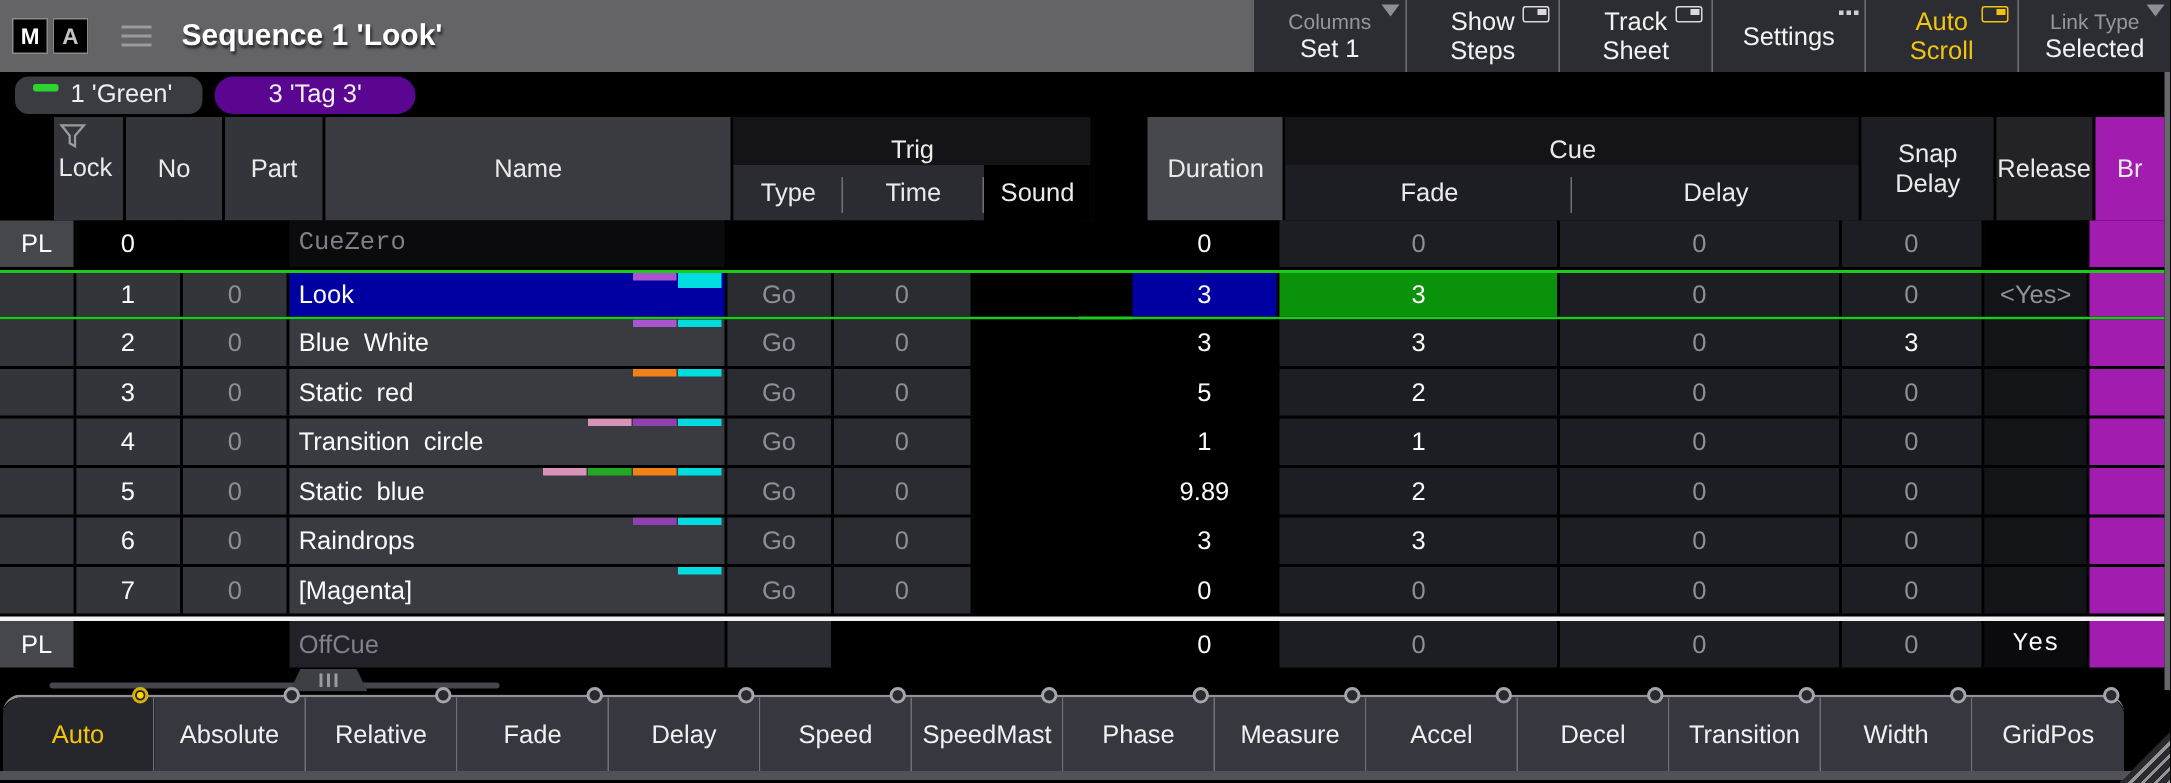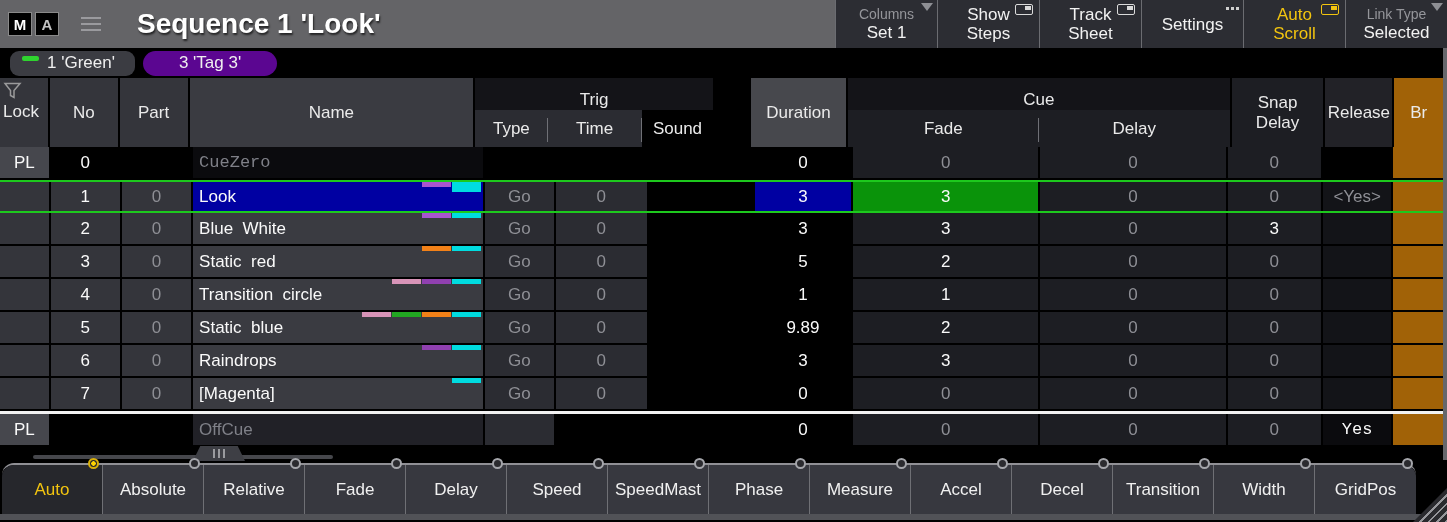--- a/index.html
+++ b/index.html
@@ -7,21 +7,21 @@
        font-family:"Liberation Sans",sans-serif;-webkit-font-smoothing:antialiased;}
 
   
   .titlebar{position:absolute;left:0;top:0;width:1447px;height:48px;background:#646467;display:flex;align-items:center;}
   .logo{display:flex;margin-left:8px;gap:3px;}
   .logo .box{width:22px;height:22px;background:#000;border:1px solid #8a8a8a;color:#fff;
              font-weight:bold;font-size:15px;display:flex;align-items:center;justify-content:center;}
   .logo .box.dim{color:#c3c3c3;}
   .list-icon{margin-left:22px;width:20px;height:14px;display:flex;flex-direction:column;justify-content:space-between;}
   .list-icon i{display:block;height:2px;background:#9a9a9e;}
-  .win-title{margin-left:36px;color:#fff;font-size:28px;font-weight:bold;text-shadow:1px 2px 2px rgba(0,0,0,.65);}
+  .win-title{margin-left:20px;color:#fff;font-size:20px;font-weight:bold;text-shadow:1px 2px 2px rgba(0,0,0,.65);}
   .tb-buttons{position:absolute;right:0;top:0;height:45px;display:flex;}
   .tb-btn{position:relative;width:101px;height:48px;background:#2c2d33;border-left:1px solid #6b6c71;
           display:flex;align-items:center;justify-content:center;text-align:center;cursor:default;}
   .tb-lines .t,.tb-lines .b{font-size:17px;line-height:19px;color:#f2f2f2;}
   .tb-btn.menu .t{font-size:14px;line-height:17px;color:#95969b;}
   .tb-btn.active .t,.tb-btn.active .b{color:#f2c40f;}
   .tb-dd{position:absolute;top:3px;right:4px;width:0;height:0;border-left:6px solid transparent;
          border-right:6px solid transparent;border-top:8px solid #8e8f94;}
   .tb-toggle{position:absolute;top:4px;right:6px;width:16px;height:9px;border:1.5px solid #dadada;border-radius:2px;}
   .tb-toggle::after{content:'';position:absolute;right:1px;top:1px;width:6px;height:4px;background:#dadada;}
@@ -32,21 +32,21 @@
 
   
   .tagrow{position:absolute;left:0;top:48px;width:1443px;height:30px;background:#000;display:flex;align-items:center;gap:8px;padding-left:10px;}
   .tag{height:25px;border-radius:9px;display:flex;align-items:center;justify-content:center;
        color:#efefef;font-size:17px;padding:0 20px;position:relative;}
   .tag.pill{border-radius:13px;padding:0 36px;}
   .tag-swatch{width:17px;height:5px;border-radius:2px;margin:-10px 8px 0 -8px;}
 
   
   .table{position:absolute;left:0;top:78px;width:1443px;}
-  .thead{display:flex;height:69px;}
+  .thead{display:flex;height:69px;padding-left:36px;}
   .th,.th-group{box-sizing:border-box;border-right:2px solid #000;background:#141418;color:#eaeaea;font-size:17px;}
   .th.mid{display:flex;align-items:center;justify-content:center;text-align:center;}
   .thead .hl{background:#47484d;}
   .thead .c-release{background:#222227;}
   .thead .c-snap{white-space:pre-line;line-height:20px;}
   .th-group{display:flex;flex-direction:column;}
   .th-group .gl{height:32px;display:flex;align-items:flex-end;justify-content:center;}
   .th-group .subrow{height:37px;display:flex;align-items:center;}
   .subth{box-sizing:border-box;height:100%;display:flex;align-items:center;justify-content:center;position:relative;color:#eaeaea;}
   .subth.sep::after{content:'';position:absolute;right:0;top:8px;width:1px;height:24px;background:#6f7076;}
@@ -71,21 +71,21 @@
   .cell.bg-black{background:#000;}
   .cell.bg-dim0{background:#0b0b0e;font-family:Liberation Mono, monospace;}
   .cell.bg-dim2{background:#212127;}
   .cell.bg-blue{background:#0000a2;}
   .cell.bg-green{background:#0a930a;}
   .c-lock{background:#34353b;}.c-no{background:#34353b;}.c-part{background:#34353b;}
   .c-name{background:#3a3b41;}
   .c-type,.c-time{background:#2b2c32;}
   .c-sound{background:#000;}.c-duration{background:#000;}
   .c-fade,.c-delay,.c-snap{background:#1d1e23;}
-  .c-release{background:#131418;}.c-br{background:#a16207;}
+  .c-release{background:#131418;}.c-br{background:#a21caf;}
   .swatches{position:absolute;top:0;right:2px;display:flex;align-items:flex-start;}
   .swatches i{width:29px;height:5px;margin-left:1px;}
   .swatches i.tall{height:10px;}
 
   
   .hscroll{position:absolute;left:0;top:449px;width:1443px;height:13px;}
   .hscroll .track{position:absolute;left:33px;top:6px;width:300px;height:4px;background:#46474c;border-radius:2px;}
   .hscroll .handle{position:absolute;left:193px;top:-3px;width:52px;height:15px;background:#3e3f45;
                    clip-path:polygon(14% 0,86% 0,100% 100%,0 100%);display:flex;align-items:center;justify-content:center;gap:3px;}
   .hscroll .handle i{display:block;width:2px;height:9px;background:#9a9b9f;}

